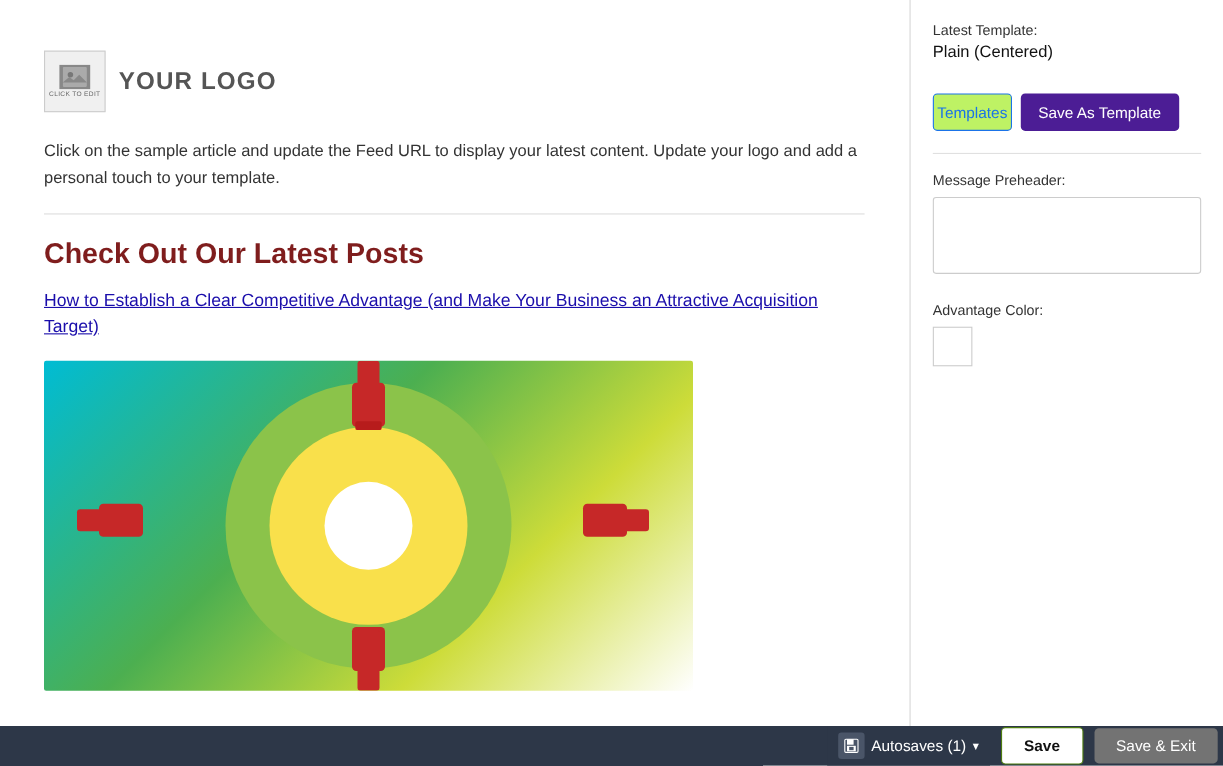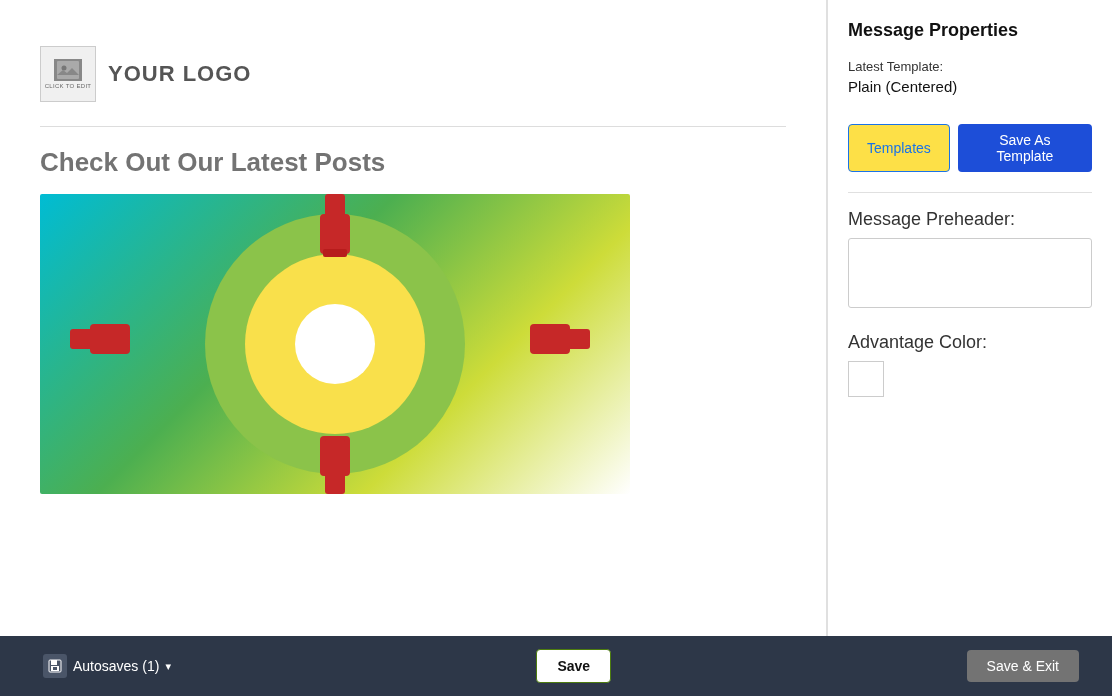--- a/index.html
+++ b/index.html
@@ -72,21 +72,21 @@
 
     .divider {
       border: none;
       border-top: 1px solid #ddd;
       margin-bottom: 20px;
     }
 
     .section-heading {
       font-size: 26px;
       font-weight: bold;
-      color: #737373;
+      color: #7f1d1d;
       margin-bottom: 16px;
     }
 
     .article-link {
       color: #1a0dab;
       text-decoration: underline;
       font-size: 16px;
       line-height: 1.5;
       display: block;
       margin-bottom: 18px;
@@ -163,43 +163,43 @@
       margin-bottom: 29px;
     }
 
     .button-row {
       display: flex;
       gap: 8px;
       margin-bottom: 20px;
     }
 
     .btn-templates {
-      padding: 8px 18px;
-      background: #fde047;
+      padding: 8px 3px;
+      background: #bef264;
       color: #1a73e8;
       border: 1.5px solid #1a73e8;
       border-radius: 4px;
       font-size: 14px;
       cursor: pointer;
       font-weight: 500;
     }
 
     .btn-save-template {
       padding: 8px 16px;
-      background: #1d4ed8;
+      background: #4c1d95;
       color: #fff;
       border: none;
       border-radius: 4px;
       font-size: 14px;
       cursor: pointer;
       font-weight: 500;
     }
 
     .section-label {
-      font-size: 18px;
+      font-size: 13px;
       color: #333;
       font-weight: 500;
       margin-bottom: 8px;
     }
 
     .preheader-textarea {
       width: 100%;
       height: 70px;
       border: 1px solid #ccc;
       border-radius: 3px;
@@ -213,26 +213,26 @@
     .bg-color-swatch {
       width: 36px;
       height: 36px;
       border: 1px solid #ccc;
       background: #fff;
       cursor: pointer;
     }
 
     
     .bottom-toolbar {
-      height: 60px;
+      height: 36px;
       background: #2d3748;
       display: flex;
       align-items: center;
-      justify-content: space-between;
-      padding: 0 33px;
+      justify-content: flex-end;
+      padding: 0 5px;
       gap: 10px;
       flex-shrink: 0;
     }
 
     .autosaves-btn {
       display: flex;
       align-items: center;
       gap: 6px;
       background: #2d3748;
       border: none;
@@ -299,25 +299,27 @@
             <rect width="22" height="18" rx="1" fill="#aaa"></rect>
             <circle cx="7" cy="7" r="2.5" fill="#777"></circle>
             <path d="M0 14 L6 9 L10 12 L15 7 L22 14 Z" fill="#888"></path>
           </svg>
         </div>
         <div class="logo-click-text">CLICK TO EDIT</div>
       </div>
       <div class="logo-text">YOUR LOGO</div>
     </div>
 
+    <p class="description-text">Click on the sample article and update the Feed URL to display your latest content. Update your logo and add a personal touch to your template.</p>
 
     <hr class="divider">
 
     <h2 class="section-heading">Check Out Our Latest Posts</h2>
 
+    <a class="article-link" href="#">How to Establish a Clear Competitive Advantage (and Make Your Business an Attractive Acquisition Target)</a>
 
     <div class="article-image">
       <div class="circle-outer"></div>
       <div class="circle-yellow"></div>
       <div class="circle-white"></div>
 
       <svg style="position:absolute;top:0;left:0;width:100%;height:100%" viewBox="0 0 590 300">
 
         <g transform="translate(265,0)">
           <rect x="20" y="0" width="20" height="55" rx="3" fill="#c62828"></rect>
@@ -338,21 +340,20 @@
         <g transform="translate(490,120)">
           <rect x="5" y="15" width="55" height="20" rx="3" fill="#c62828"></rect>
           <rect x="0" y="10" width="40" height="30" rx="4" fill="#c62828"></rect>
         </g>
       </svg>
     </div>
 
   </div>
 
   <div class="properties-panel">
-    <h2 class="panel-title">Message Properties</h2>
 
     <div class="field-label">Latest Template:</div>
     <div class="field-value">Plain (Centered)</div>
 
     <div class="button-row">
       <button class="btn-templates">Templates</button>
       <button class="btn-save-template">Save As Template</button>
     </div>
 
     <hr class="divider-panel">

